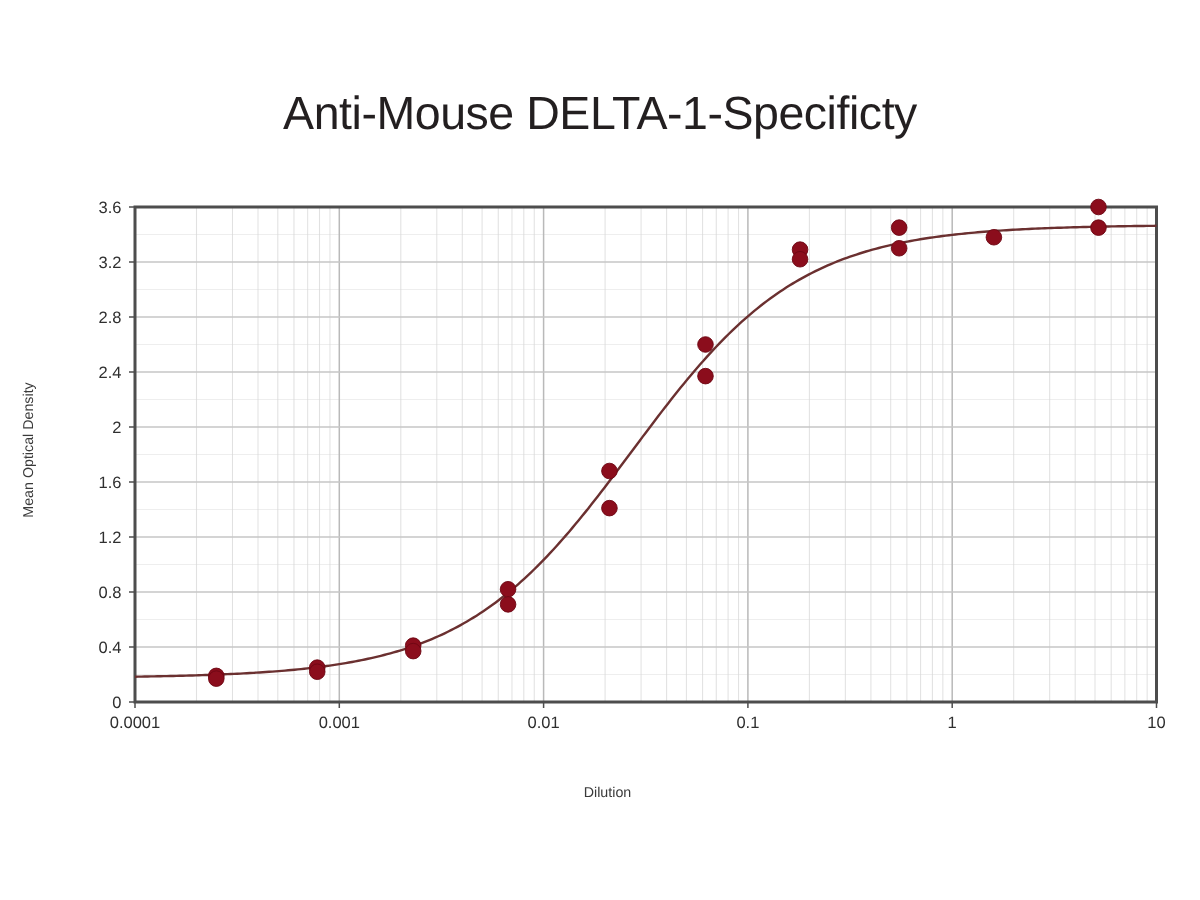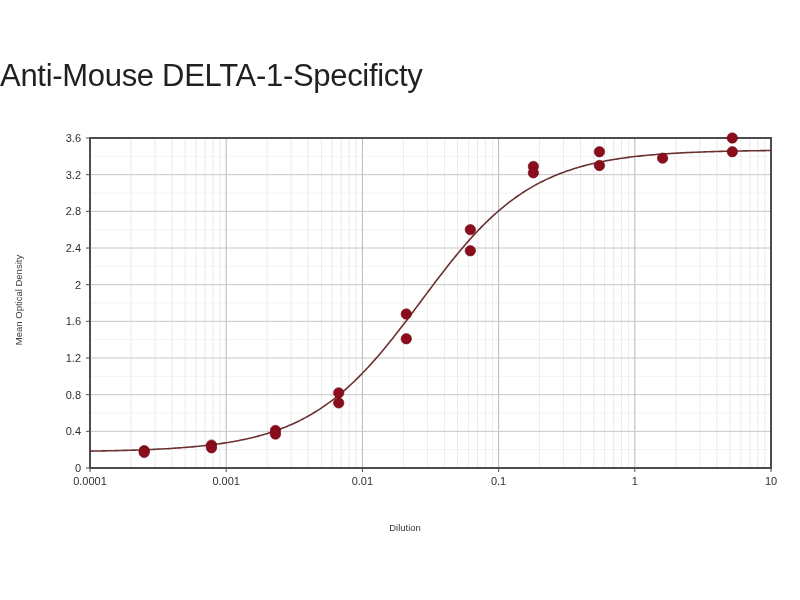--- a/index.html
+++ b/index.html
@@ -20,21 +20,21 @@
     top: 0;
     width: 800px;
     height: 600px;
     background: #ffffff;
   }
   #chart-title {
     position: absolute;
     left: 0;
     top: 58px;
     width: 800px;
-    text-align: left;
+    text-align: center;
     font-size: 31px;
     font-weight: normal;
     letter-spacing: -0.3px;
     color: #231f20;
     font-family: "Liberation Sans", sans-serif;
   }
   #plot-svg {
     position: absolute;
     left: 0;
     top: 0;

